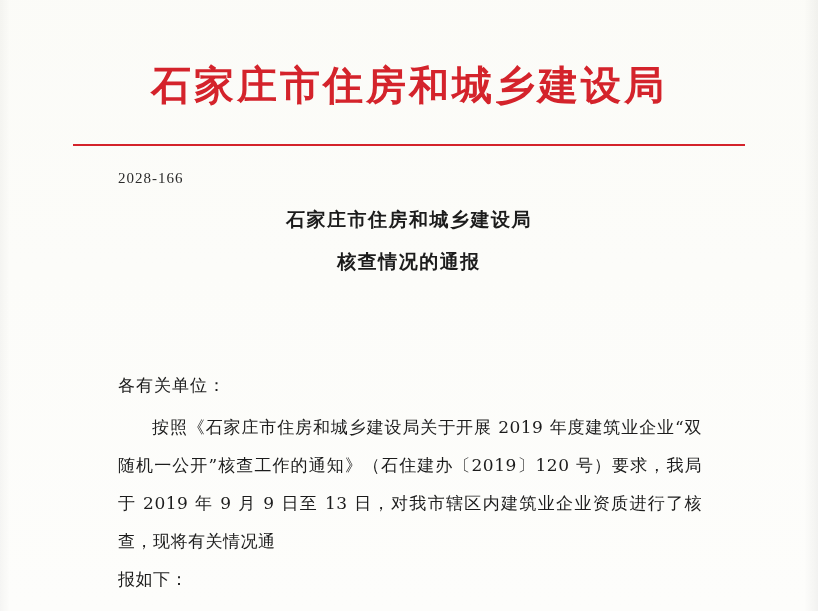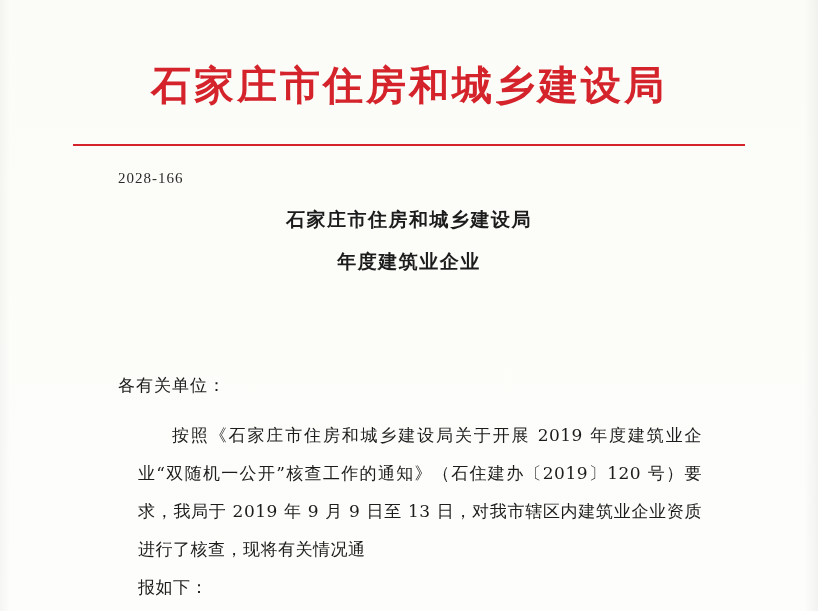--- a/index.html
+++ b/index.html
@@ -74,32 +74,31 @@
     top: 370px;
     left: 118px;
     width: 584px;
   }
   .salutation {
     font-family: "DejaVu Serif", serif;
     font-size: 17px;
     color: #1c1c1c;
     letter-spacing: 1px;
     line-height: 30px;
-    margin-bottom: 16px;
+    margin-bottom: 8px;
   }
   .para {
     font-family: "DejaVu Serif", serif;
     font-size: 17px;
     color: #1c1c1c;
     letter-spacing: 0.5px;
     line-height: 38px;
     text-align: justify;
     text-justify: inter-ideograph;
     text-indent: 34px;
-    margin-left: 20px;
   }
   .para .tail {
     display: block;
     text-indent: 0;
   }
   .edge-shadow-right {
     position: absolute;
     top: 0;
     right: 0;
     width: 14px;
@@ -133,21 +132,21 @@
   <div class="letterhead">
     <div class="letterhead-title">石家庄市住房和城乡建设局</div>
   </div>
 
   <div class="header-rule"></div>
 
   <div class="doc-number">2028-166</div>
 
   <div class="title-block">
     <div class="title-line">石家庄市住房和城乡建设局</div>
-    <div class="title-line">年度建筑业企业</div>
+    <div class="title-line">核查情况的通报</div>
   </div>
 
   <div class="body-block">
     <div class="salutation">各有关单位：</div>
     <div class="para">
       <span>按照《石家庄市住房和城乡建设局关于开展 2019 年度建筑业企业“双随机一公开”核查工作的通知》（石住建办〔2019〕120 号）要求，我局于 2019 年 9 月 9 日至 13 日，对我市辖区内建筑业企业资质进行了核查，现将有关情况通</span>
       <span class="tail">报如下：</span>
     </div>
   </div>
 

